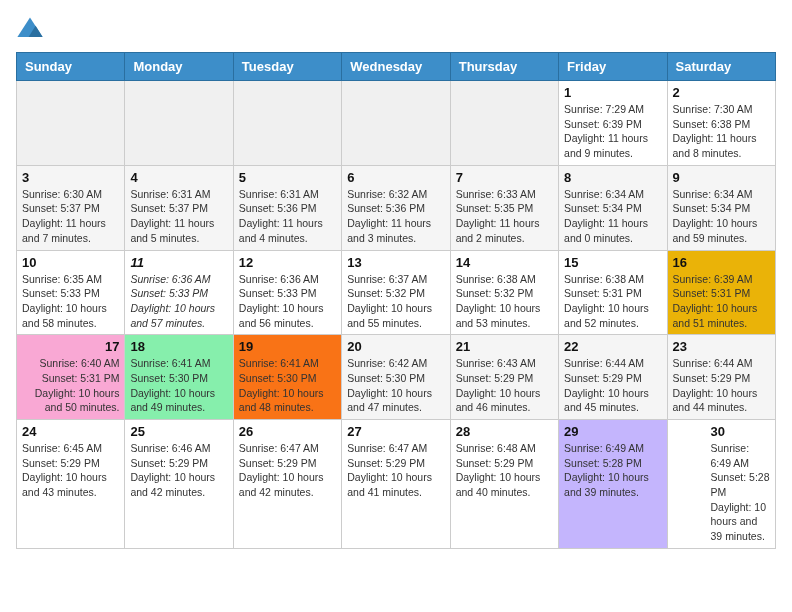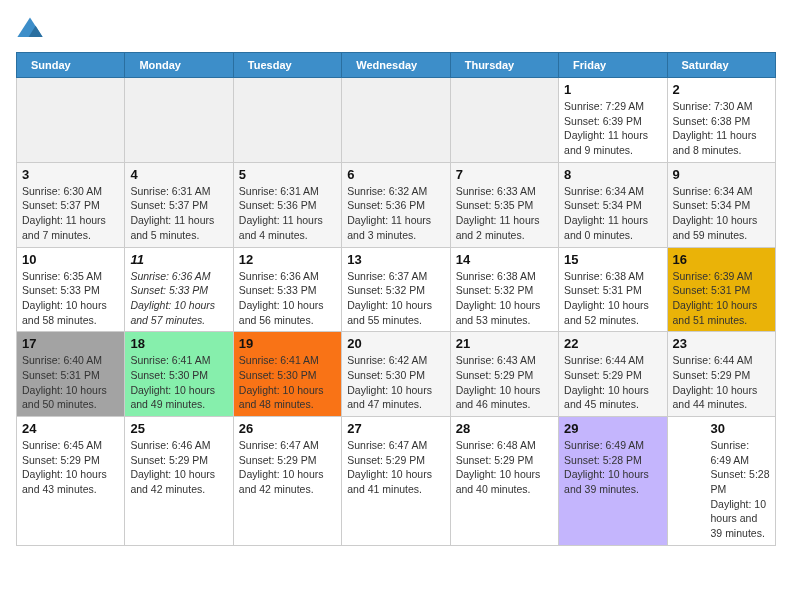--- a/index.html
+++ b/index.html
@@ -46,22 +46,22 @@
     }
     .calendar {
       width: 100%;
       border-collapse: collapse;
       font-size: 11px;
     }
     .calendar th {
       background: #3d8ec9;
       color: #fff;
       text-align: left;
-      padding: 6px 14px;
-      font-size: 11px;
+      padding: 6px 8px;
+      font-size: 13px;
       font-weight: bold;
       border: 1px solid #2a6fa0;
     }
     .calendar td {
       border: 1px solid #ccc;
       vertical-align: top;
       padding: 4px 5px;
       width: calc(100% / 7);
       min-height: 80px;
       background: #fff;
@@ -186,21 +186,21 @@
         <td style="background: rgb(255, 255, 255);">
           <div class="day-number">15</div>
           <div class="day-info">Sunrise: 6:38 AM<br>Sunset: 5:31 PM<br>Daylight: 10 hours and 52 minutes.</div>
         </td>
         <td style="background: #eab308;">
           <div class="day-number">16</div>
           <div class="day-info">Sunrise: 6:39 AM<br>Sunset: 5:31 PM<br>Daylight: 10 hours and 51 minutes.</div>
         </td>
       </tr>
       <tr>
-        <td style="background: #a3a3a3;">
+        <td style="background: #f9a8d4; text-align: right;">
           <div class="day-number">17</div>
           <div class="day-info">Sunrise: 6:40 AM<br>Sunset: 5:31 PM<br>Daylight: 10 hours and 50 minutes.</div>
         </td>
         <td style="background: #86efac;">
           <div class="day-number">18</div>
           <div class="day-info">Sunrise: 6:41 AM<br>Sunset: 5:30 PM<br>Daylight: 10 hours and 49 minutes.</div>
         </td>
         <td style="background: #f97316;">
           <div class="day-number">19</div>
           <div class="day-info">Sunrise: 6:41 AM<br>Sunset: 5:30 PM<br>Daylight: 10 hours and 48 minutes.</div>

